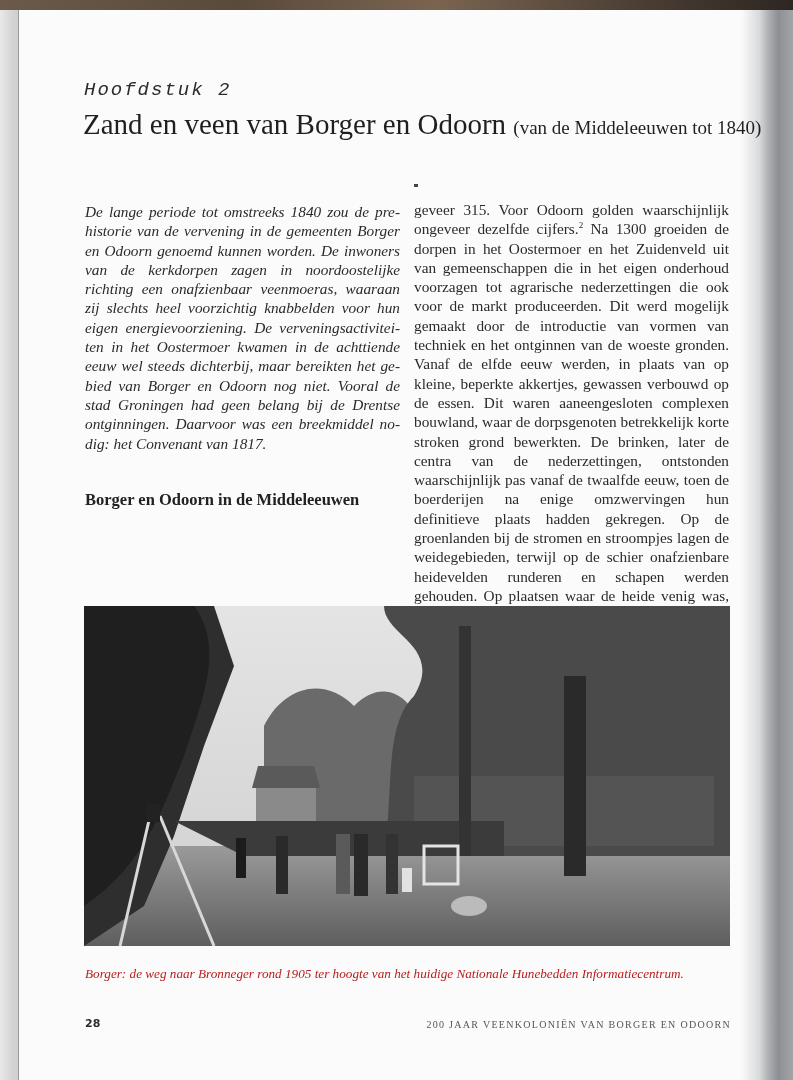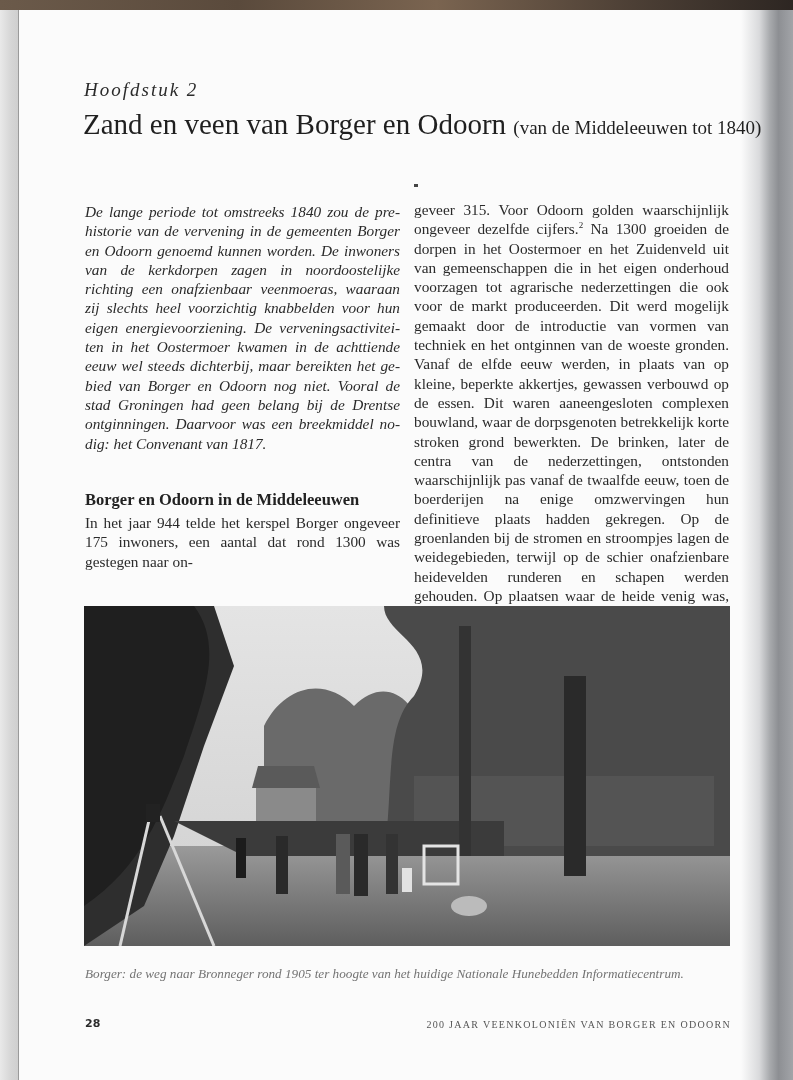--- a/index.html
+++ b/index.html
@@ -17,54 +17,54 @@
     position: absolute; left: 0; top: 10px; width: 18px; height: 1070px;
     background: linear-gradient(90deg, #e9e9e9, #d6d6d6 60%, #cfcfcf);
     border-right: 1px solid #9a9a9a;
   }
   .gutter {
     position: absolute; right: 0; top: 10px; width: 52px; height: 1070px;
     background: linear-gradient(90deg, rgba(250,250,250,0) 0%, #d9dadc 35%, #a9abae 55%, #8d8f93 72%, #a2a4a8 100%);
   }
   .chapter-label {
     position: absolute; left: 84px; top: 79px;
-    font-family: Liberation Serif, serif; font-style: italic;
+    font-family: Liberation Mono, monospace; font-style: italic;
     font-size: 19px; letter-spacing: 2px; color: #2b2b2b;
   }
   .chapter-title {
     position: absolute; left: 83px; top: 108px; white-space: nowrap;
     font-family: "Liberation Serif", serif; font-size: 29px; color: #1f1f1f; text-align: center;
   }
   .chapter-title .sub { font-size: 19px; }
   .col {
     position: absolute; width: 315px;
     font-family: "Liberation Serif", serif; font-size: 15.3px; line-height: 19.3px;
     text-align: justify; hyphens: manual;
     color: #2a2a2a;
   }
   .col-left { left: 85px; top: 202px; }
   .col-right { left: 414px; top: 200px; width: 315px; }
   .intro { font-style: italic; margin: 0; }
   .section-heading {
     font-family: "Liberation Serif", serif; font-weight: bold;
-    font-size: 16.5px; margin: 37px 0 4px 0; text-align: left; color: #222;
+    font-size: 16.5px; margin: 37px 0 20px 0; text-align: left; color: #222;
   }
   .subheading { font-style: italic; margin: 0; text-align: left; }
   .para { margin: 0; }
   .col-mark {
     position: absolute; left: 414px; top: 184px; width: 4px; height: 3px; background: #444;
   }
   .photo {
     position: absolute; left: 84px; top: 606px; width: 646px; height: 340px;
     background: #6b6b6b; overflow: hidden;
   }
   .photo svg { display: block; }
   .caption {
     position: absolute; left: 85px; top: 966px; white-space: nowrap;
-    font-family: "Liberation Serif", serif; font-style: italic; font-size: 13.2px; color: #737373;
+    font-family: "Liberation Serif", serif; font-style: italic; font-size: 13.2px; color: #b91c1c;
   }
   .page-number {
     position: absolute; left: 85px; top: 1017px;
     font-family: "DejaVu Sans", sans-serif; font-weight: bold; font-size: 11px; color: #2a2a2a;
   }
   .running-footer {
     position: absolute; right: 62px; top: 1019px; white-space: nowrap;
     font-family: Liberation Serif, serif; font-size: 10px; letter-spacing: 1.3px; color: #555;
   }
   sup { font-size: 9px; line-height: 0; }
@@ -78,21 +78,20 @@
 
 <div class="chapter-label">Hoofdstuk 2</div>
 <div class="chapter-title">
   <span>Zand en veen van Borger en Odoorn</span>
   <span class="sub">(van de Middeleeuwen tot 1840)</span>
 </div>
 
 <div class="col col-left">
   <p class="intro">De lange periode tot omstreeks 1840 zou de pre­historie van de vervening in de gemeenten Borger en Odoorn genoemd kunnen worden. De inwo­ners van de kerkdorpen zagen in noordoostelijke richting een onafzienbaar veenmoeras, waaraan zij slechts heel voorzichtig knabbelden voor hun eigen energievoorziening. De verveningsactivitei­ten in het Oostermoer kwamen in de achttiende eeuw wel steeds dichterbij, maar bereikten het ge­bied van Borger en Odoorn nog niet. Vooral de stad Groningen had geen belang bij de Drentse ontginningen. Daarvoor was een breekmiddel no­dig: het Convenant van 1817.</p>
   <div class="section-heading">Borger en Odoorn in de Middeleeuwen</div>
-  <p class="para">In het jaar 944 telde het kerspel Borger ongeveer 175 in­woners, een aantal dat rond 1300 was gestegen naar on-</p>
 </div>
 
 <div class="col-mark"></div>
 
 <div class="col col-right">
   <p class="para"><span>geveer 315. Voor Odoorn golden waarschijnlijk ongeveer dezelfde cijfers.</span><sup>2</sup><span> Na 1300 groeiden de dorpen in het Oos­termoer en het Zuidenveld uit van gemeenschappen die in het eigen onderhoud voorzagen tot agrarische neder­zettingen die ook voor de markt produceerden. Dit werd mogelijk gemaakt door de introductie van vormen van techniek en het ontginnen van de woeste gronden. Vanaf de elfde eeuw werden, in plaats van op kleine, beperkte akkertjes, gewassen verbouwd op de essen. Dit waren aaneengesloten complexen bouwland, waar de dorpsge­noten betrekkelijk korte stroken grond bewerkten. De brinken, later de centra van de nederzettingen, ontston­den waarschijnlijk pas vanaf de twaalfde eeuw, toen de boerderijen na enige omzwervingen hun definitieve plaats hadden gekregen. Op de groenlanden bij de stro­men en stroompjes lagen de weidegebieden, terwijl op de schier onafzienbare heidevelden runderen en schapen werden gehouden. Op plaatsen waar de heide venig was, werd zogenaamde ‘heideturf’ of zudden voor brandstof gestoken. De venen werden gemeden, ook omdat na de invoering van het christendom voor 1000 het hoogveen geen rituele betekenis meer zal hebben gehad.</span></p>
 </div>
 
 <div class="photo" title="Black-and-white historic photograph of a tree-lined road with tram rails, hedges, farmhouses and people standing by a gate with a milk can">
   <svg width="646" height="340" viewBox="0 0 646 340">

